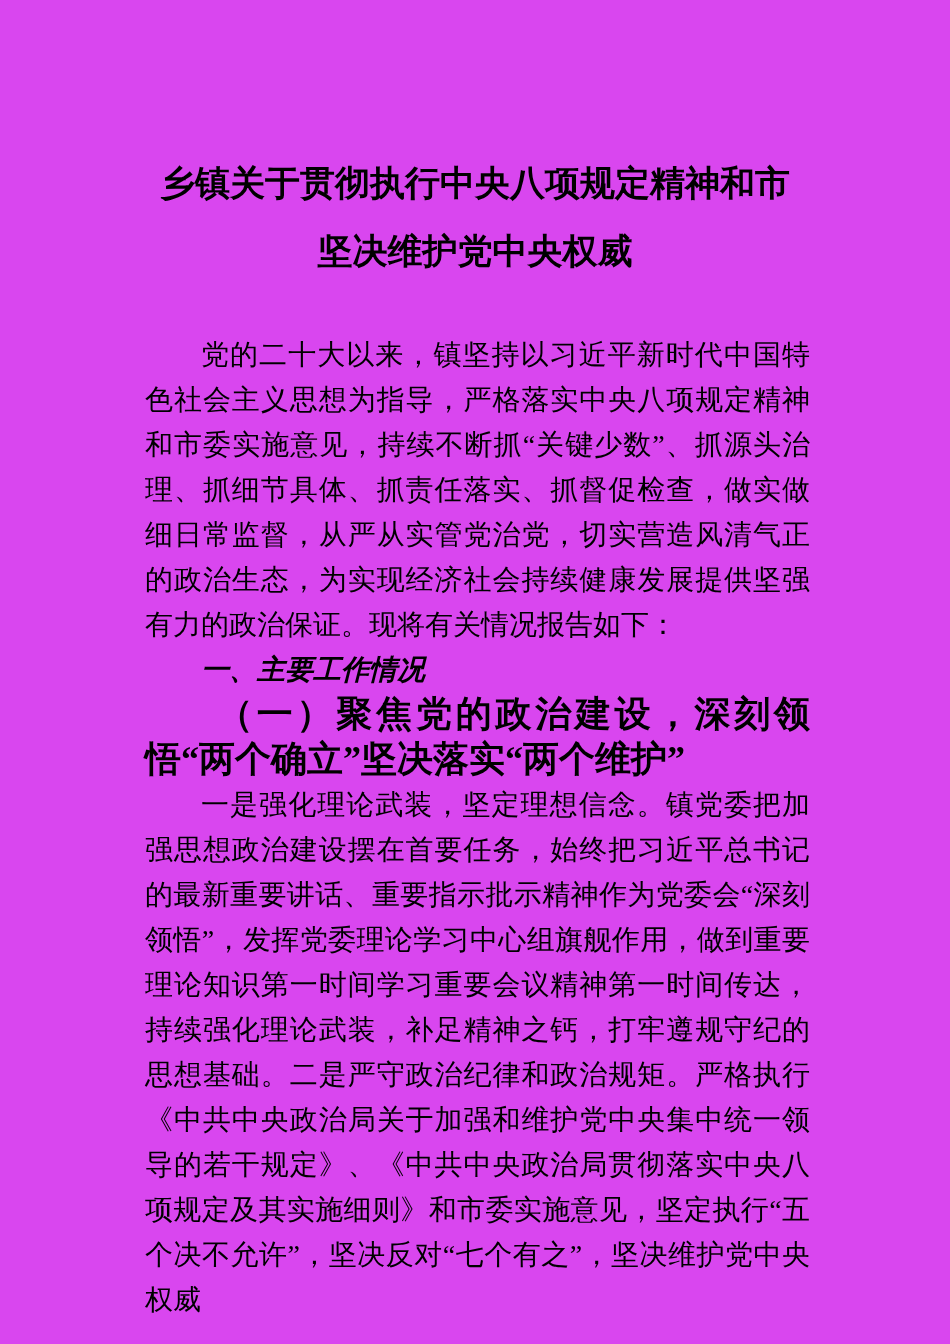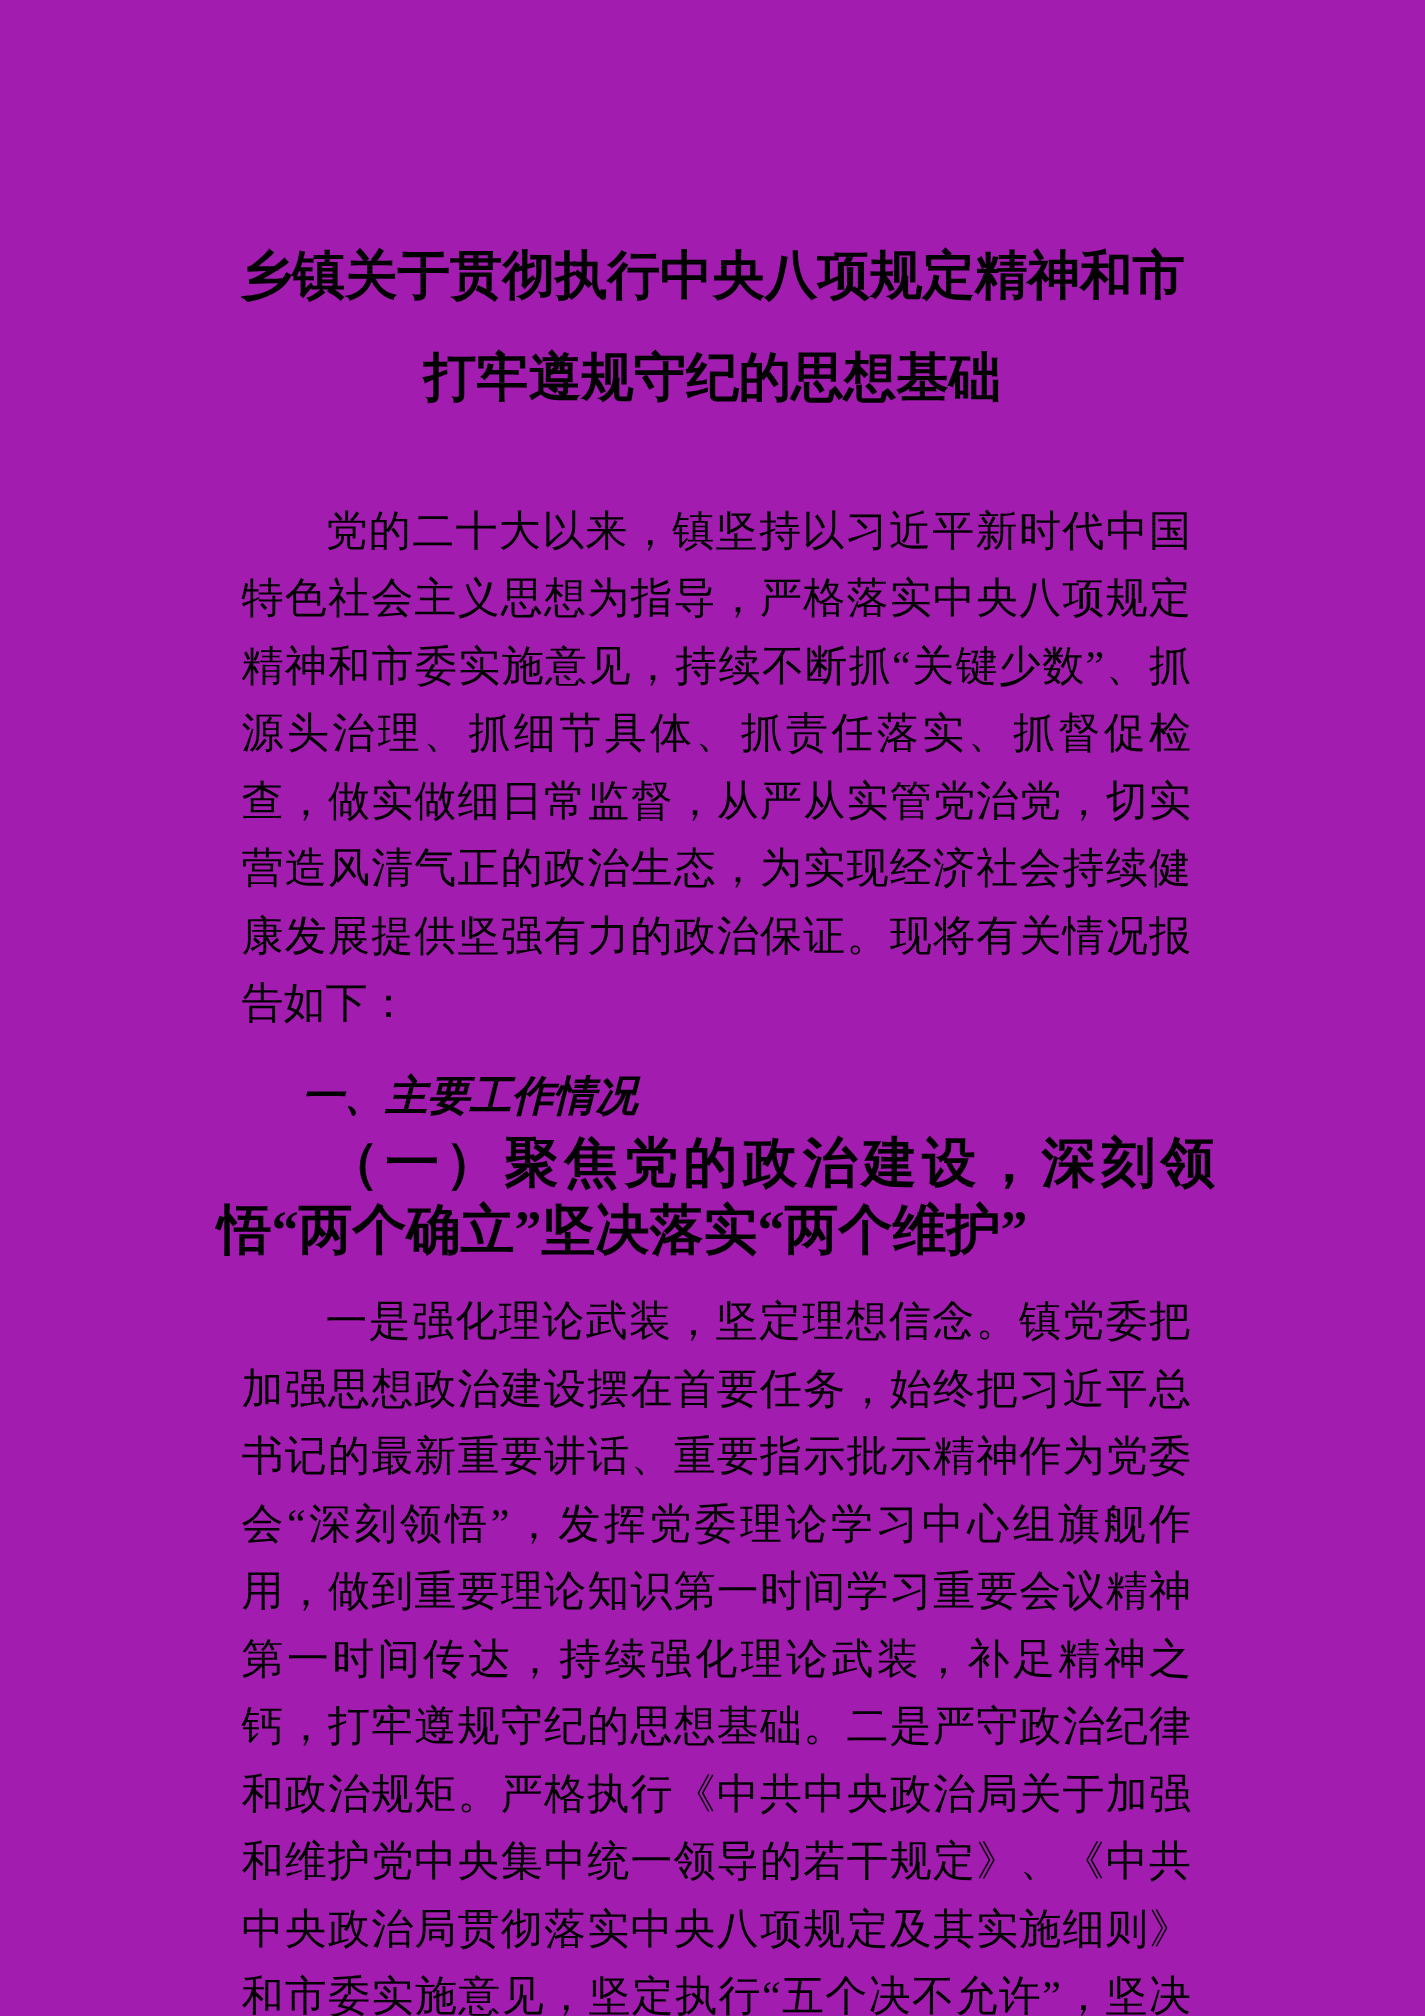--- a/index.html
+++ b/index.html
@@ -11,21 +11,21 @@
     width: 950px;
     height: 1344px;
     overflow: hidden;
     font-family: "Liberation Serif", serif;
     color: #000000;
   }
   .page {
     position: relative;
     width: 950px;
     height: 1344px;
-    background: #a21caf;
+    background: #d946ef;
     box-sizing: border-box;
   }
   .doc-title {
     margin: 0;
     padding-top: 150px;
     text-align: center;
     font-family: "Liberation Serif", serif;
     font-size: 35px;
     font-weight: bold;
     line-height: 68px;
@@ -38,21 +38,21 @@
     margin: 46px 140px 0 145px;
     width: 665px;
     font-size: 28px;
     line-height: 45px;
     text-align: justify;
     text-justify: inter-character;
     word-break: break-all;
     overflow-wrap: anywhere;
   }
   .para {
-    margin: 16px;
+    margin: 0;
     text-indent: 2em;
     font-family: "Liberation Serif", serif;
     font-weight: normal;
   }
   .section-heading {
     margin: 0;
     font-size: 28px;
     line-height: 45px;
     font-weight: bold;
     text-indent: 2em;
@@ -70,21 +70,21 @@
     font-family: "Liberation Serif", serif;
   }
 </style>
 </head>
 <body>
 
 <div class="page">
 
   <h1 class="doc-title">
     <span class="title-line">乡镇关于贯彻执行中央八项规定精神和市</span>
-    <span class="title-line">打牢遵规守纪的思想基础</span>
+    <span class="title-line">坚决维护党中央权威</span>
   </h1>
 
   <div class="doc-body">
 
     <p class="para">党的二十大以来，镇坚持以习近平新时代中国特色社会主义思想为指导，严格落实中央八项规定精神和市委实施意见，持续不断抓“关键少数”、抓源头治理、抓细节具体、抓责任落实、抓督促检查，做实做细日常监督，从严从实管党治党，切实营造风清气正的政治生态，为实现经济社会持续健康发展提供坚强有力的政治保证。现将有关情况报告如下：</p>
 
     <h2 class="section-heading">一、主要工作情况</h2>
 
     <h3 class="sub-heading">（一）聚焦党的政治建设，深刻领悟“两个确立”坚决落实“两个维护”</h3>
 

